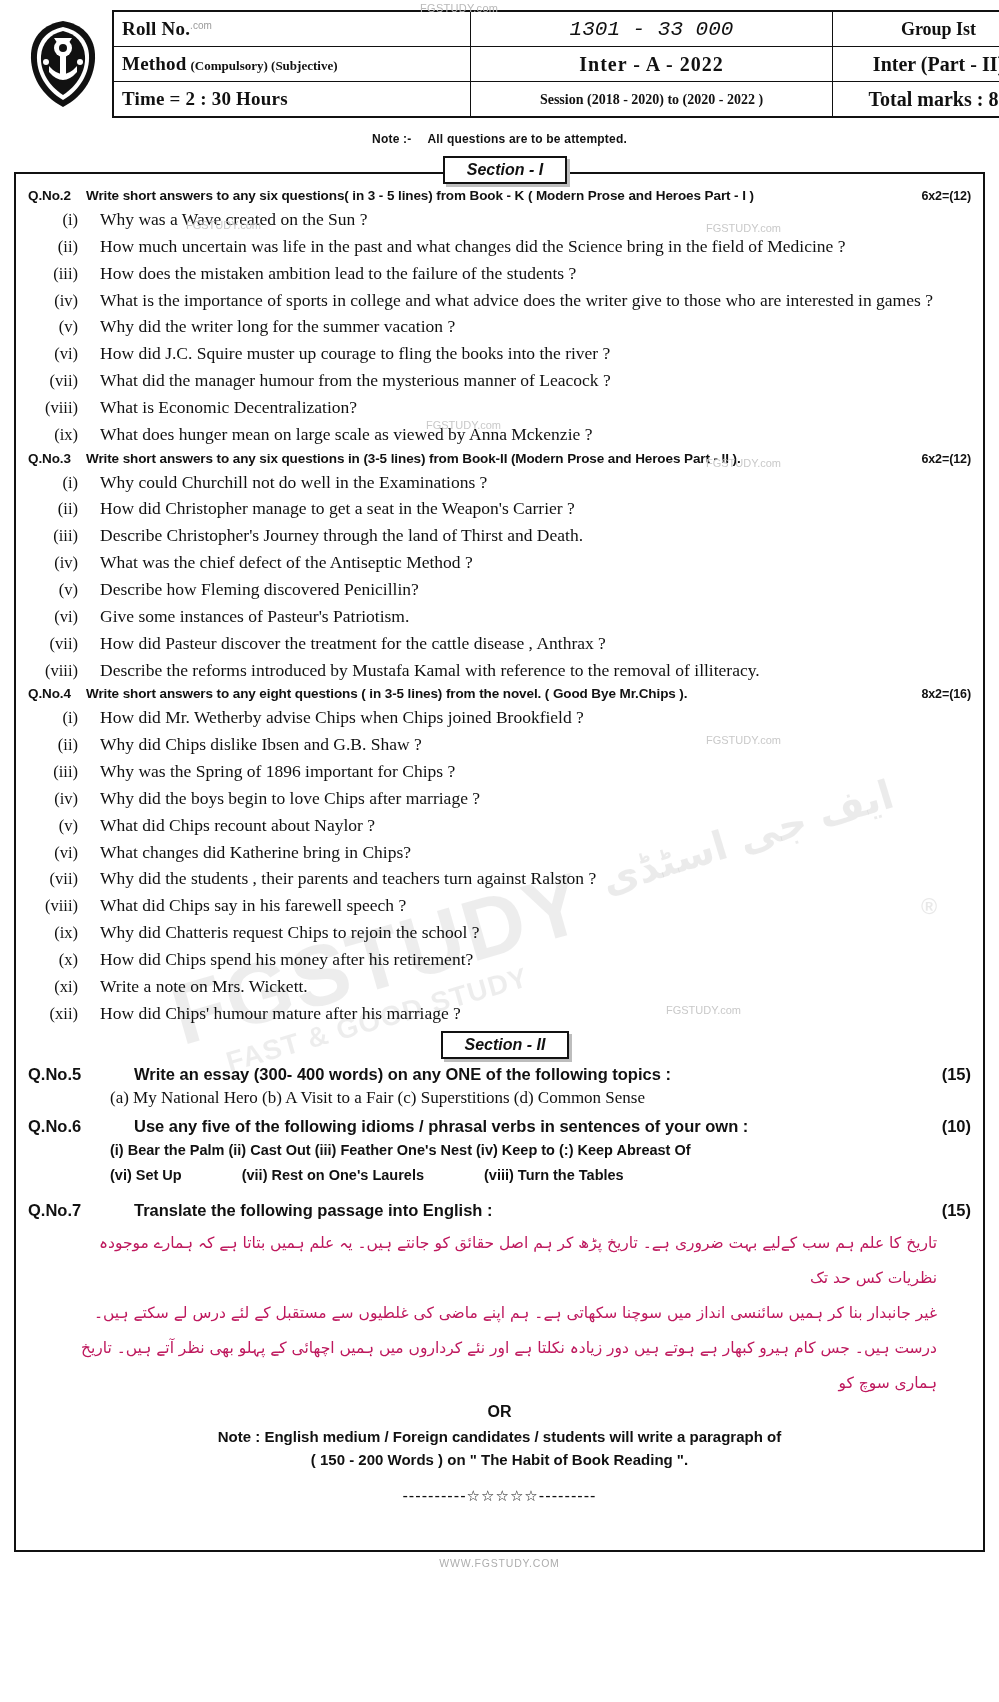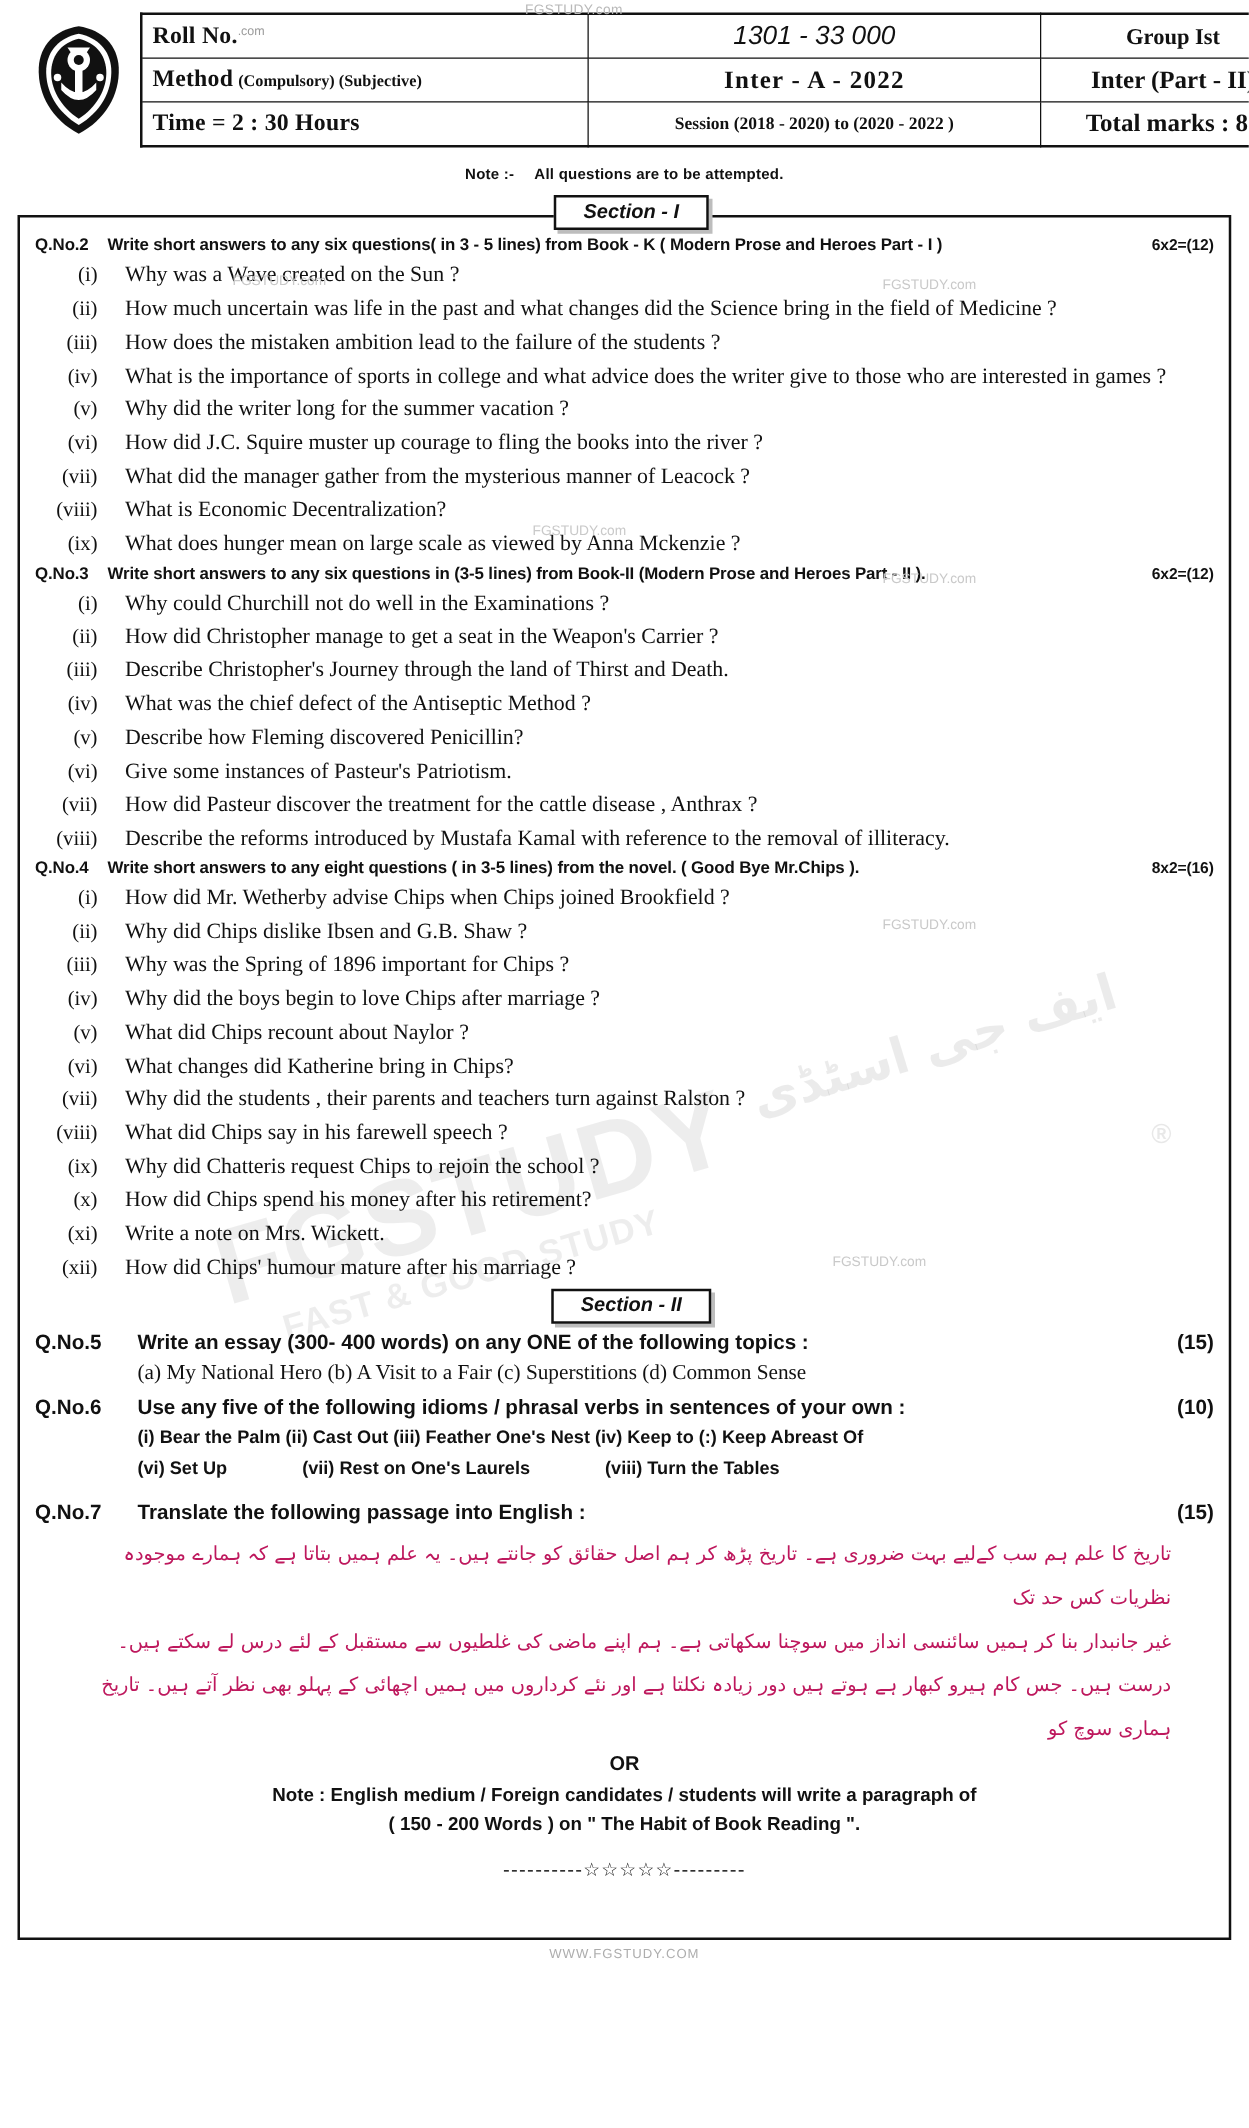--- a/index.html
+++ b/index.html
@@ -58,21 +58,21 @@
   .col-a { width: 340px; }
   .col-b { width: 345px; text-align: center; }
   .col-c { width: 195px; text-align: center; }
   .lbl-main { font-size: 19px; font-weight: bold; letter-spacing: .2px; }
   .lbl-sub  { font-size: 13px; font-weight: bold; }
   .center-cell { font-size: 20px; font-weight: bold; letter-spacing: 1px; }
   .center-cell.sm { font-size: 14px; letter-spacing: 0; }
   .right-cell { font-size: 18px; font-weight: bold; }
   .right-cell.sm { font-size: 20px; }
   .hand {
-    font-family: Liberation Sans, sans-serif;
+    font-family: Liberation Mono, monospace;
     font-style: italic;
     font-size: 21px;
   }
   .tiny-wm {
     font-family: "Liberation Sans", sans-serif;
     font-size: 10px;
     color: #9a9a9a;
     font-weight: normal;
     vertical-align: super;
   }
@@ -134,20 +134,21 @@
   .qhead .qmarks { flex: 0 0 auto; font-size: 12.5px; white-space: nowrap; padding-left: 6px;}
 
   
   .qhead-big {
     display: flex;
     align-items: center;
     font-family: "Liberation Sans", sans-serif;
     font-weight: bold;
     font-size: 16.5px;
     margin: 6px 0 2px 0;
+    gap: 24px;
   }
   .qhead-big .qno { flex: 0 0 82px; }
   .qhead-big .qtext { flex: 1 1 auto; }
   .qhead-big .qmarks { flex: 0 0 46px; text-align: right; }
 
   
   ol.qlist { list-style: none; margin: 0; padding: 0; }
   .qitem {
     display: flex;
     align-items: baseline;
@@ -370,21 +371,21 @@
     <li class="qitem">
         <span class="rn">(v)</span>
         <span class="qbody">Why did the writer long for the summer vacation ?</span>
       </li>
     <li class="qitem">
         <span class="rn">(vi)</span>
         <span class="qbody">How did J.C. Squire muster up courage to fling the books into the river ?</span>
       </li>
     <li class="qitem">
         <span class="rn">(vii)</span>
-        <span class="qbody">What did the manager gather from the mysterious manner of Leacock ?</span>
+        <span class="qbody">What did the manager humour from the mysterious manner of Leacock ?</span>
       </li>
     <li class="qitem">
         <span class="rn">(viii)</span>
         <span class="qbody">What is Economic Decentralization?</span>
       </li>
     <li class="qitem">
         <span class="rn">(ix)</span>
         <span class="qbody">What does hunger mean on large scale as viewed by Anna Mckenzie ?</span>
       </li>
   </ol>

